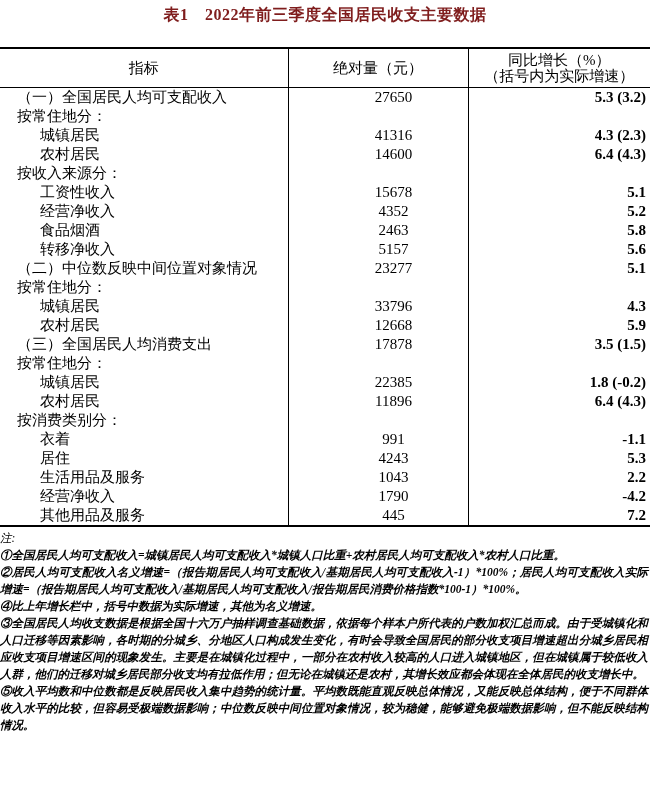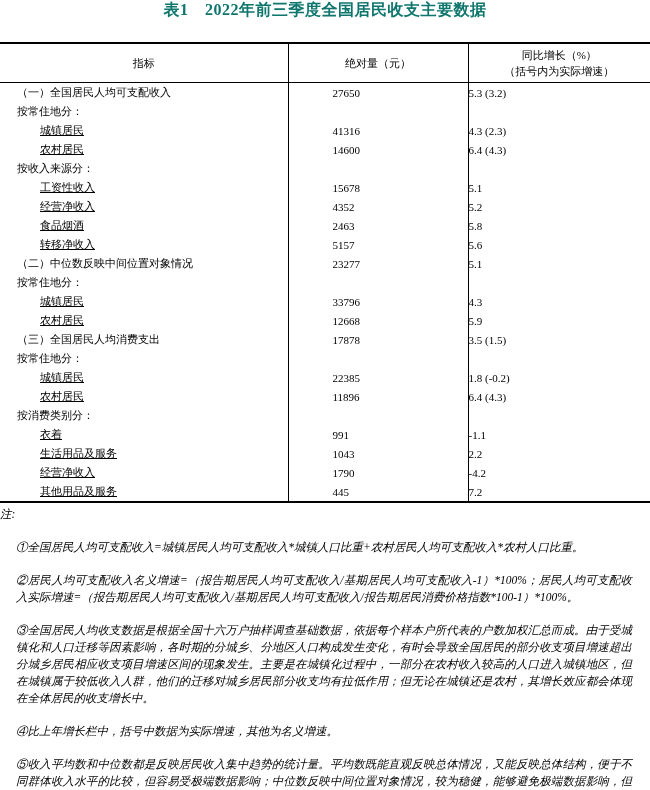--- a/index.html
+++ b/index.html
@@ -6,35 +6,36 @@
   .page {
     position: relative;
     width: 650px;
     height: 790px;
     overflow: hidden;
     background: #ffffff;
     font-family: "Liberation Serif", serif;
     color: #000000;
   }
   .title {
+    padding-top: 5px;
     text-align: center;
     font-size: 16px;
     font-weight: bold;
-    color: #0f766e;
+    color: #7f1d1d;
     letter-spacing: 0.5px;
     white-space: nowrap;
   }
   table.main {
     margin-top: 21px;
     width: 650px;
     border-collapse: collapse;
     table-layout: fixed;
     border-top: 2px solid #000000;
     border-bottom: 2px solid #000000;
-    font-size: 11px;
+    font-size: 15px;
   }
   col.c-ind { width: 288px; }
   col.c-abs { width: 180px; }
   col.c-gro { width: 182px; }
   thead th {
     font-weight: normal;
     text-align: center;
     vertical-align: middle;
     height: 38px;
     border-bottom: 1px solid #000000;
@@ -44,33 +45,33 @@
   }
   .vline-r { border-right: 1px solid #000000; }
   tbody td {
     height: 19px;
     padding: 0;
     vertical-align: middle;
     overflow: hidden;
     white-space: nowrap;
   }
   td.c1 { padding-left: 17px; }
-  td.c1.ind { padding-left: 40px; text-decoration: underline; }
-  td.c2 { text-align: left; padding-right: 13px; padding-left: 44px; }
-  td.c3 { text-align: left; padding-right: 26px; }
+  td.c1.ind { padding-left: 40px; }
+  td.c2 { text-align: center; padding-right: 13px; padding-left: 44px; }
+  td.c3 { text-align: right; padding-right: 4px; font-weight: bold; }
   .notes {
     margin-top: 3px;
     font-size: 11.5px;
     line-height: 17px;
     font-style: italic;
     text-align: justify;
     padding-right: 2px;
   }
   .notes .note-label { font-style: italic; }
-  .notes .note-item { margin: 16px; }
+  .notes .note-item { margin: 0; font-weight: bold; }
 </style>
 </head>
 <body>
 
 <div class="page">
 
   <div class="title">表1　2022年前三季度全国居民收支主要数据</div>
 
   <table class="main">
     <colgroup>
@@ -178,20 +179,25 @@
           <td class="c1 vline-r">按消费类别分：</td>
           <td class="c2 vline-r"></td>
           <td class="c3"></td>
         </tr>
         <tr>
           <td class="c1 vline-r ind">衣着</td>
           <td class="c2 vline-r">991</td>
           <td class="c3">-1.1</td>
         </tr>
         <tr>
+          <td class="c1 vline-r ind">居住</td>
+          <td class="c2 vline-r">4243</td>
+          <td class="c3">5.3</td>
+        </tr>
+        <tr>
           <td class="c1 vline-r ind">生活用品及服务</td>
           <td class="c2 vline-r">1043</td>
           <td class="c3">2.2</td>
         </tr>
         <tr>
           <td class="c1 vline-r ind">经营净收入</td>
           <td class="c2 vline-r">1790</td>
           <td class="c3">-4.2</td>
         </tr>
         <tr>
@@ -200,19 +206,19 @@
           <td class="c3">7.2</td>
         </tr>
       </tbody>
   </table>
 
   <div class="notes">
     <div class="note-label">注:</div>
     <div>
         <div class="note-item">①全国居民人均可支配收入=城镇居民人均可支配收入*城镇人口比重+农村居民人均可支配收入*农村人口比重。</div>
         <div class="note-item">②居民人均可支配收入名义增速=（报告期居民人均可支配收入/基期居民人均可支配收入-1）*100%；居民人均可支配收入实际增速=（报告期居民人均可支配收入/基期居民人均可支配收入/报告期居民消费价格指数*100-1）*100%。</div>
+        <div class="note-item">④比上年增长栏中，括号中数据为实际增速，其他为名义增速。</div>
         <div class="note-item">③全国居民人均收支数据是根据全国十六万户抽样调查基础数据，依据每个样本户所代表的户数加权汇总而成。由于受城镇化和人口迁移等因素影响，各时期的分城乡、分地区人口构成发生变化，有时会导致全国居民的部分收支项目增速超出分城乡居民相应收支项目增速区间的现象发生。主要是在城镇化过程中，一部分在农村收入较高的人口进入城镇地区，但在城镇属于较低收入人群，他们的迁移对城乡居民部分收支均有拉低作用；但无论在城镇还是农村，其增长效应都会体现在全体居民的收支增长中。</div>
-        <div class="note-item">④比上年增长栏中，括号中数据为实际增速，其他为名义增速。</div>
         <div class="note-item">⑤收入平均数和中位数都是反映居民收入集中趋势的统计量。平均数既能直观反映总体情况，又能反映总体结构，便于不同群体收入水平的比较，但容易受极端数据影响；中位数反映中间位置对象情况，较为稳健，能够避免极端数据影响，但不能反映结构情况。</div>
       </div>
   </div>
 
 </div>
 
 </body></html>

